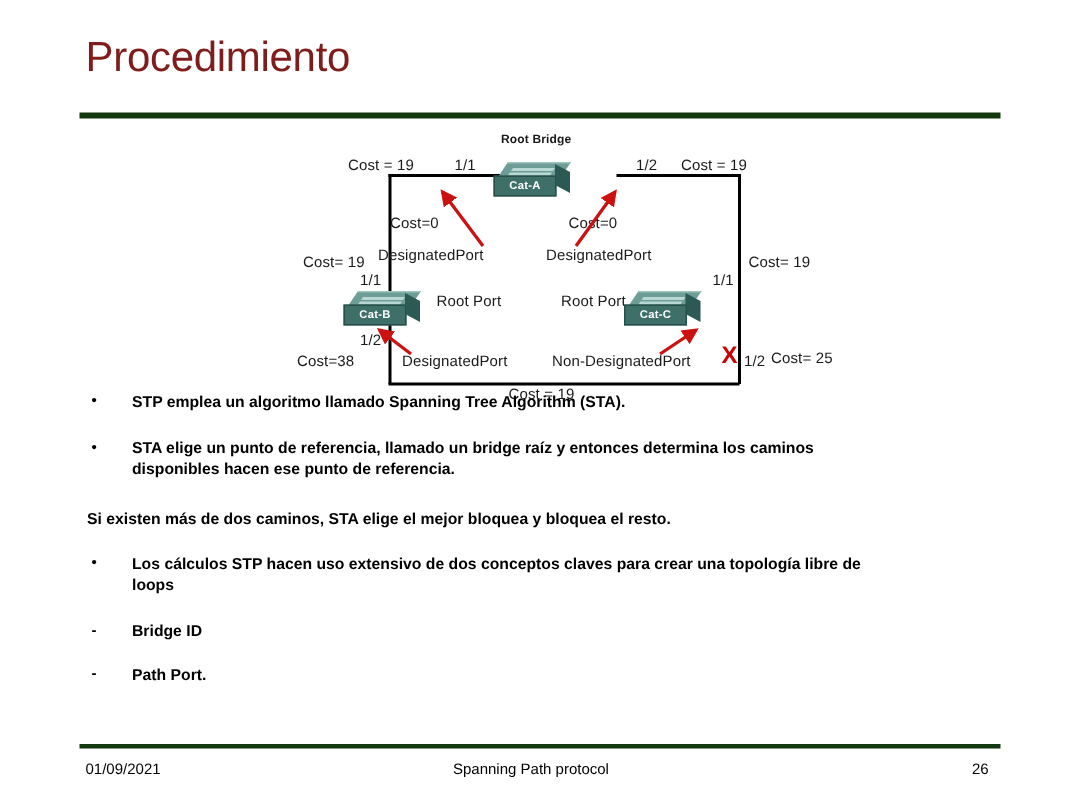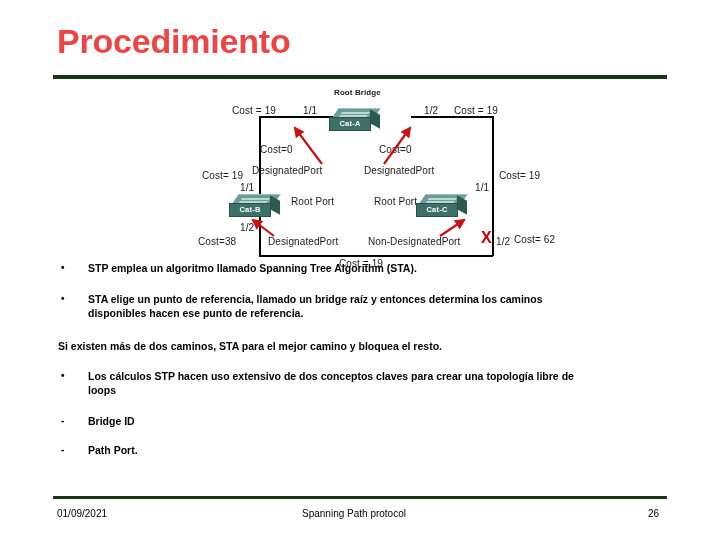--- a/index.html
+++ b/index.html
@@ -14,23 +14,23 @@
     overflow: hidden;
     font-family: "Liberation Sans", sans-serif;
     color: #000000;
   }
 
   
   #slide-title {
     position: absolute;
     left: 57px;
     top: 22px;
-    font-size: 34px;
-    font-weight: bold;
-    color: #ef4444;
+    font-size: 28px;
+    font-weight: normal;
+    color: #7f1d1d;
     letter-spacing: -0.2px;
     white-space: nowrap;
   }
   #title-rule {
     position: absolute;
     left: 53px;
     top: 75px;
     width: 614px;
     height: 4px;
     background: #14380f;
@@ -245,21 +245,21 @@
     <div class="front-face"></div>
     <div class="sw-name">Cat-C</div>
   </div>
 
   <div class="dg-label" style="left:44px; top:136px;">1/2</div>
   <div class="dg-label" style="left:2px; top:150px;">Cost=38</div>
   <div class="dg-label" style="left:72px; top:150px;">DesignatedPort</div>
   <div class="dg-label" style="left:172px; top:150px;">Non-DesignatedPort</div>
   <div class="red-x" style="left:285px; top:144px;">X</div>
   <div class="dg-label" style="left:300px; top:150px;">1/2</div>
-  <div class="dg-label" style="left:318px; top:148px;">Cost= 62</div>
+  <div class="dg-label" style="left:318px; top:148px;">Cost= 25</div>
   <div class="dg-label" style="left:143px; top:172px;">Cost = 19</div>
 
   <svg class="arrow-svg" style="left:50px; top:128px; width:40px; height:26px;">
     <defs>
       <marker id="ah3" markerWidth="5" markerHeight="5" refX="4" refY="2.5" orient="auto">
         <path d="M0,0 L5,2.5 L0,5 Z" fill="#cc1111"></path>
       </marker>
     </defs>
     <line x1="28" y1="22" x2="7" y2="6" stroke="#cc1111" stroke-width="2.2" marker-end="url(#ah3)"></line>
   </svg>
@@ -273,21 +273,21 @@
   </svg>
 </div>
 
 <div class="bullet-dot" style="left:61px; top:261px;">•</div>
 <div class="body-line" style="left:88px; top:261px;">STP emplea un algoritmo llamado Spanning Tree Algorithm (STA).</div>
 
 <div class="bullet-dot" style="left:61px; top:292px;">•</div>
 <div class="body-line" style="left:88px; top:292px;">STA elige un punto de referencia, llamado un bridge raíz y entonces determina los caminos</div>
 <div class="body-line" style="left:88px; top:306px;">disponibles hacen ese punto de referencia.</div>
 
-<div class="body-line" style="left:58px; top:339px;">Si existen más de dos caminos, STA para el mejor camino y bloquea el resto.</div>
+<div class="body-line" style="left:58px; top:339px;">Si existen más de dos caminos, STA elige el mejor bloquea y bloquea el resto.</div>
 
 <div class="bullet-dot" style="left:61px; top:369px;">•</div>
 <div class="body-line" style="left:88px; top:369px;">Los cálculos STP hacen uso extensivo de dos conceptos claves para crear una topología libre de</div>
 <div class="body-line" style="left:88px; top:383px;">loops</div>
 
 <div class="bullet-dot" style="left:61px; top:414px;">-</div>
 <div class="body-line" style="left:88px; top:414px;">Bridge ID</div>
 
 <div class="bullet-dot" style="left:61px; top:443px;">-</div>
 <div class="body-line" style="left:88px; top:443px;">Path Port.</div>

